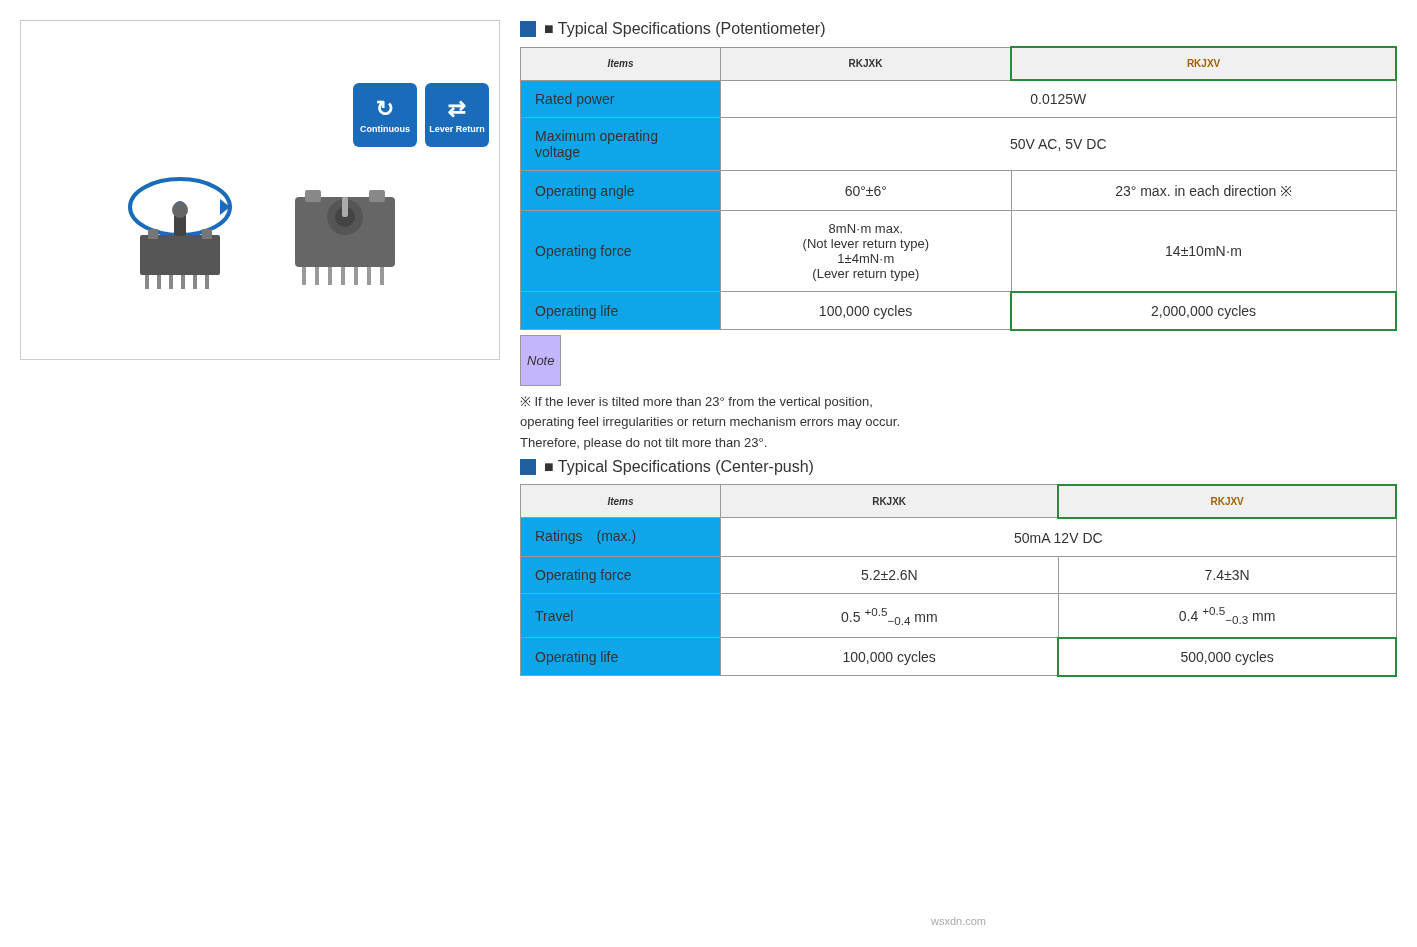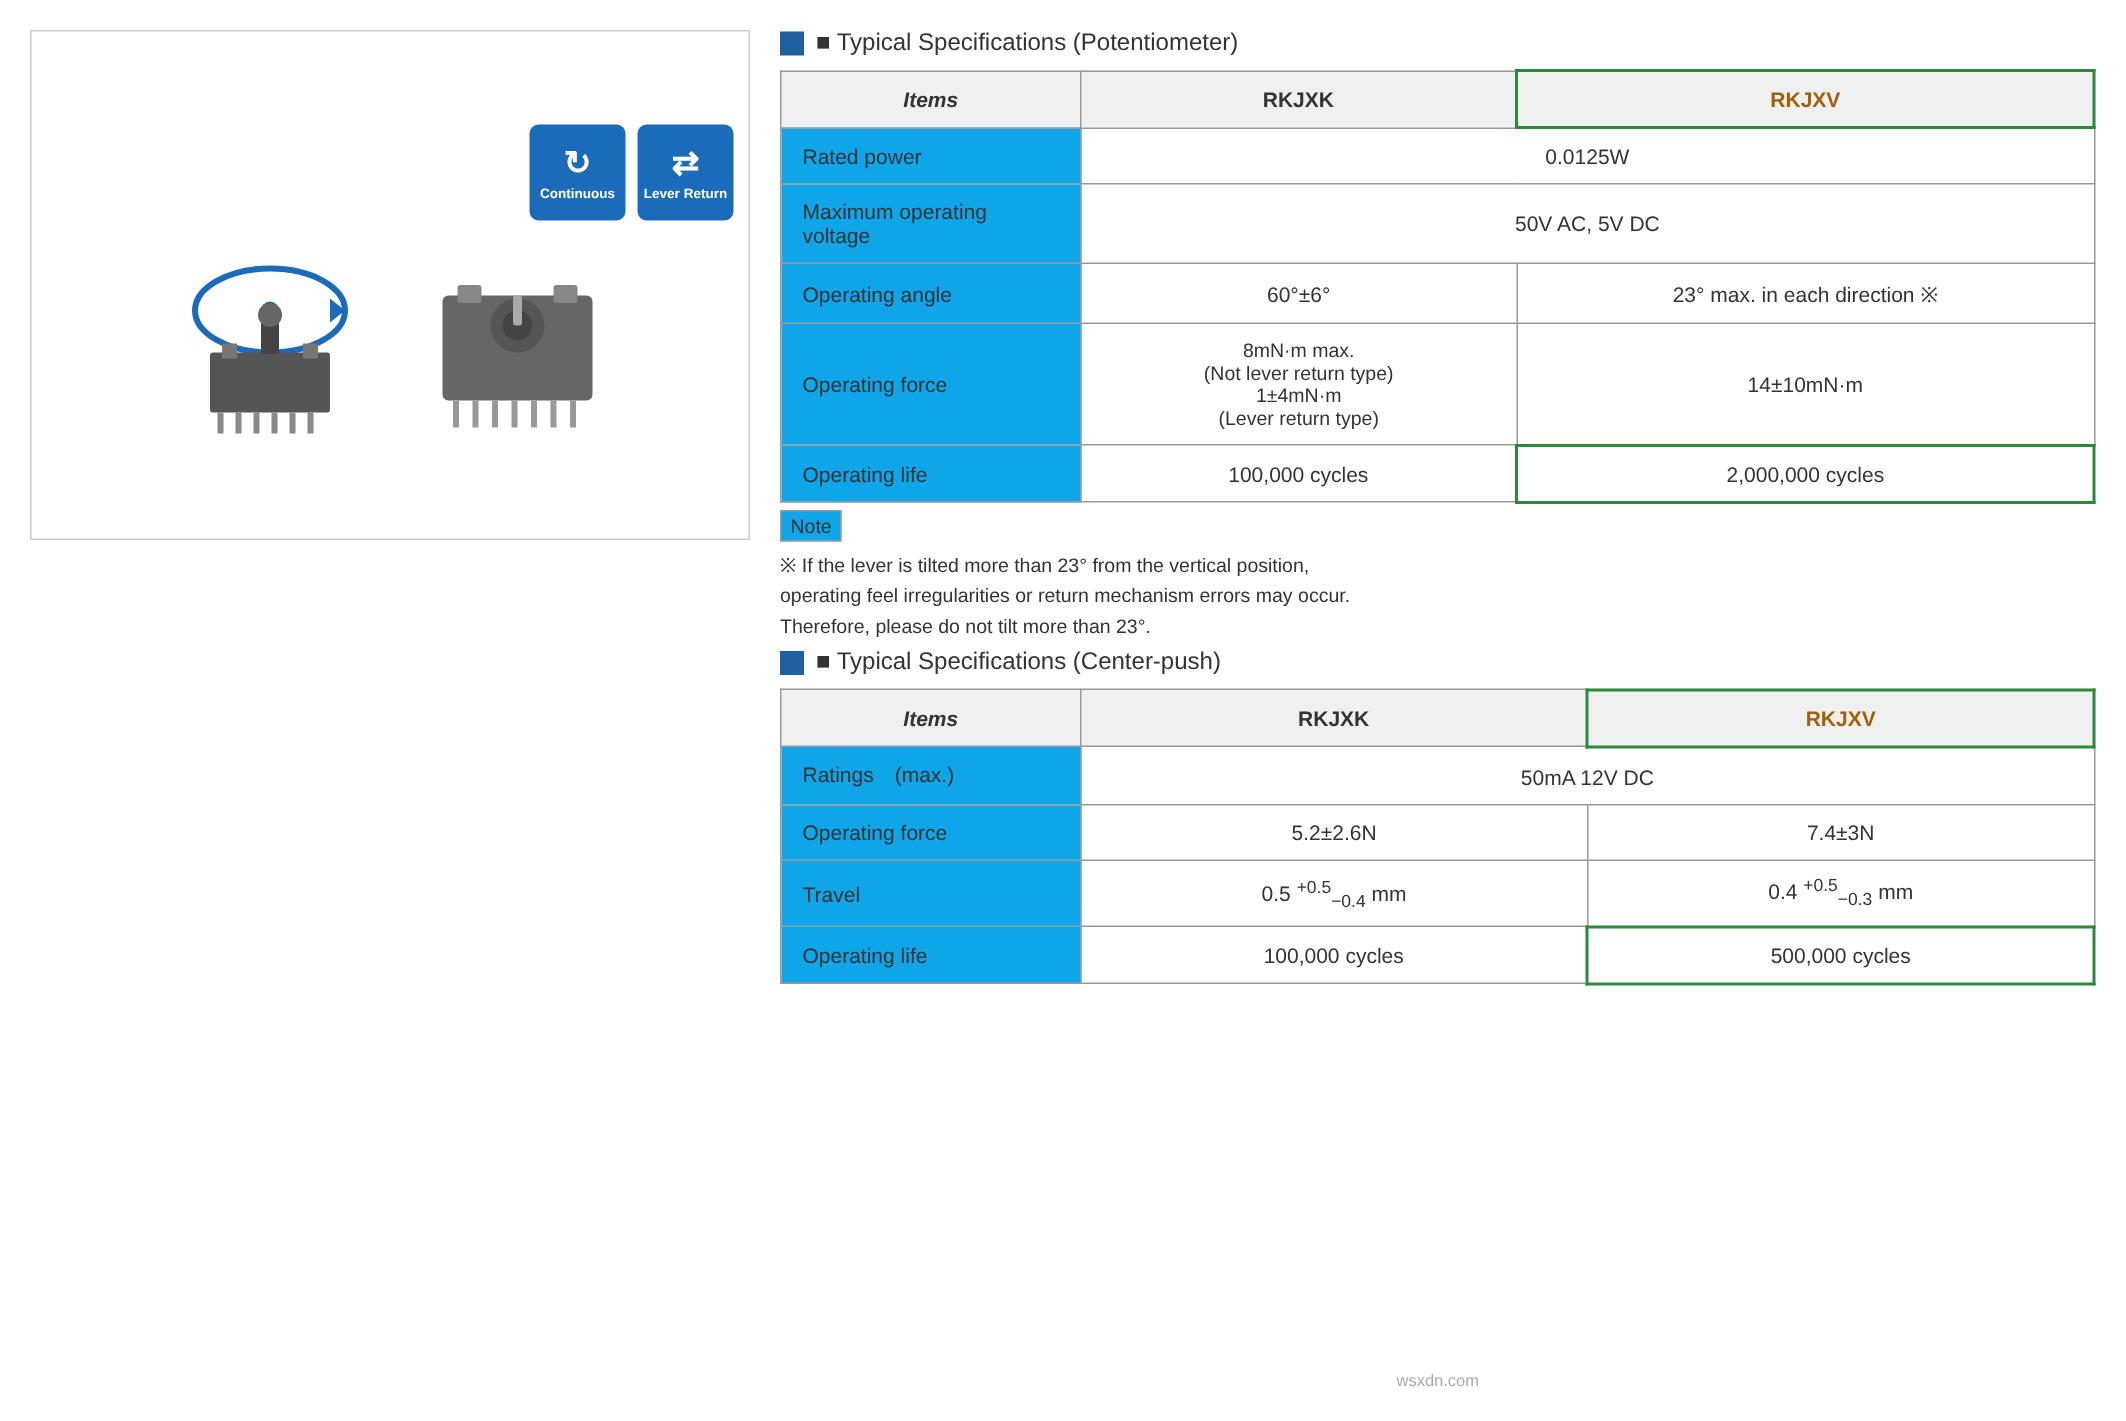--- a/index.html
+++ b/index.html
@@ -93,21 +93,21 @@
 
     th, td {
       border: 1px solid #999;
       padding: 10px 14px;
       text-align: center;
       vertical-align: middle;
     }
 
     thead th {
       background: #f0f0f0;
-      font-size: 14px;
+      font-size: 10px;
     }
 
     .items-col {
       text-align: left;
       width: 200px;
       background: #0ea5e9;
     }
 
     .items-header {
       text-align: center;
@@ -125,24 +125,25 @@
       font-weight: bold;
     }
 
     .highlighted-cell {
       border: 2px solid #2a8a3a !important;
     }
 
     .note-box {
       border: 1px solid #999;
       display: inline-block;
-      padding: 2px 6px;
+      padding: 17px 6px;
       font-size: 13px;
-      background: #0ea5e9;
+      background: #c4b5fd;
       margin-bottom: 6px;
+      font-style: italic;
     }
 
     .note-text {
       font-size: 13px;
       line-height: 1.6;
       color: #333;
     }
 
     .colspan-cell {
       text-align: center;

